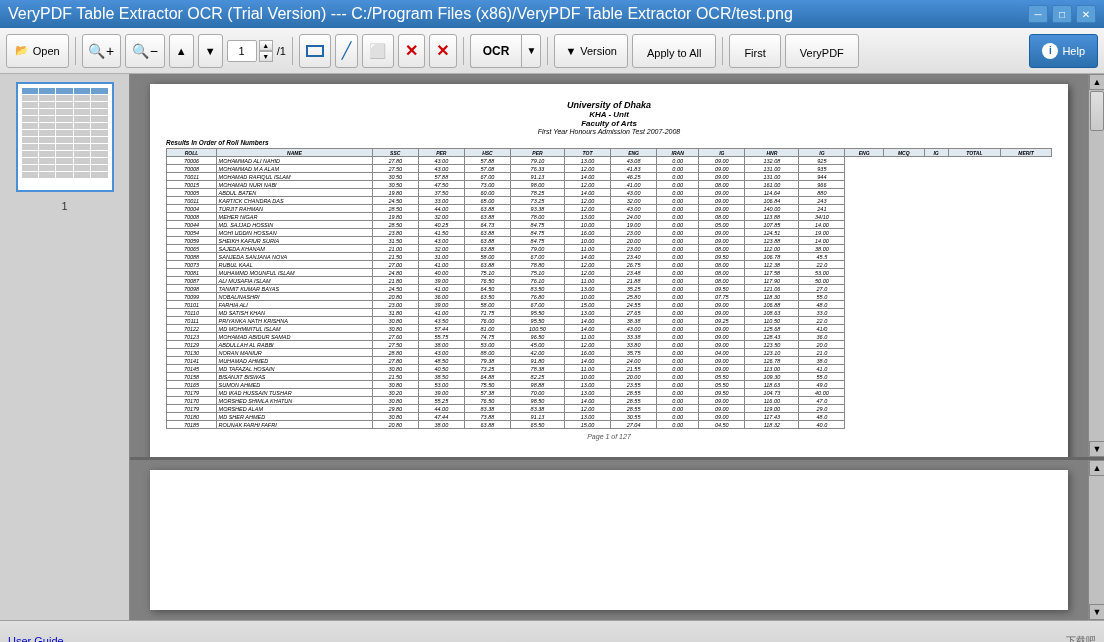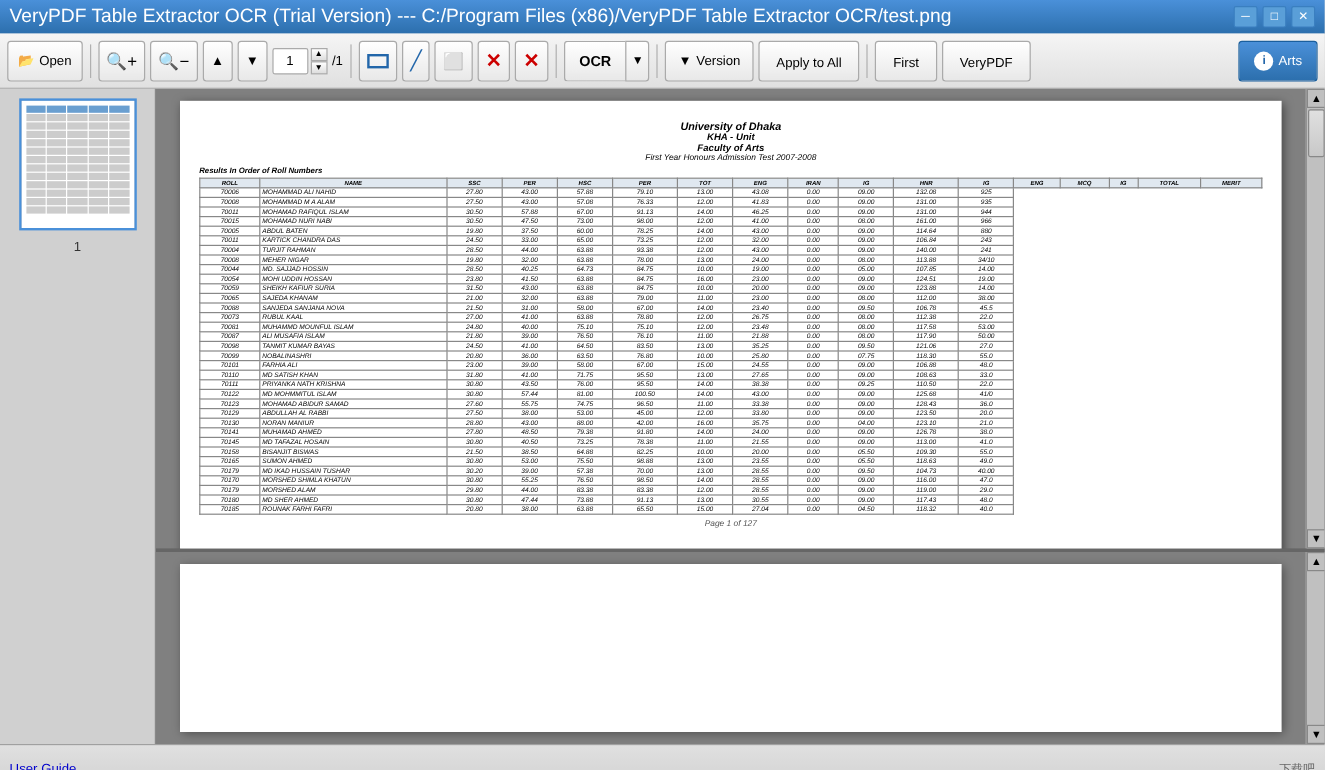--- a/index.html
+++ b/index.html
@@ -366,21 +366,21 @@
   <div class="toolbar-separator"></div>
 
   <button class="save-btn">First</button>
 
   <button class="publish-btn">VeryPDF</button>
 
   <div class="spacer"></div>
 
   <button class="help-btn">
     <span style="background:#fff; color:#2266aa; border-radius:50%; width:16px; height:16px; display:inline-flex; align-items:center; justify-content:center; font-size:10px; font-weight:bold;">i</span>
-    <span>Arts</span>
+    <span>Help</span>
   </button>
 </div>
 
 <div class="main-area">
 
   <div class="thumbnail-panel">
     <div class="thumbnail-item">
       <div class="thumb-table">
 
         <div class="thumb-row">

